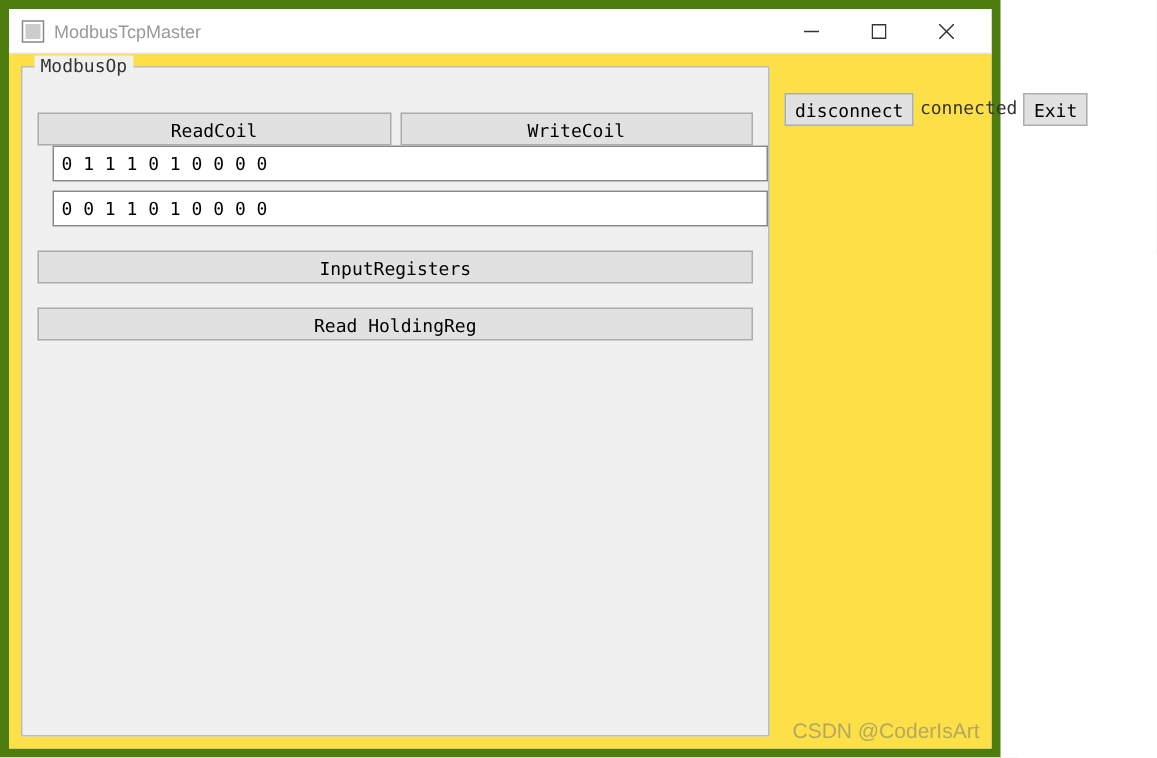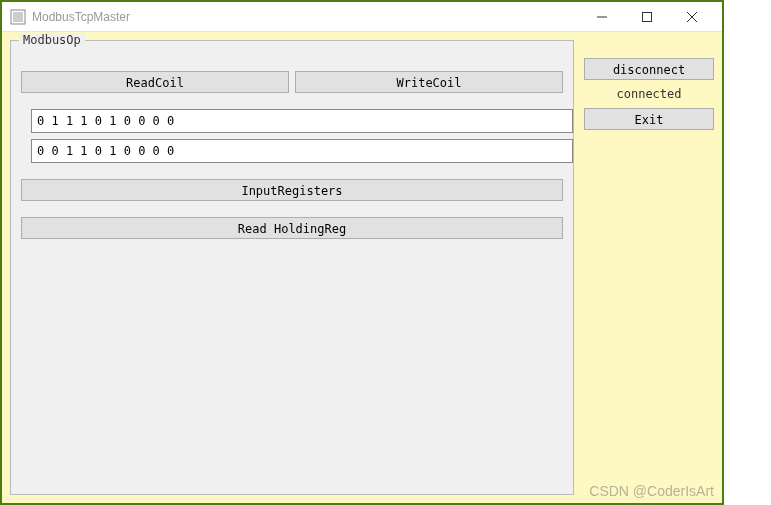--- a/index.html
+++ b/index.html
@@ -6,23 +6,23 @@
     body {
       font-family: "SimSun", "宋体", monospace;
       font-size: 12px;
       background: #fff;
       width: 771px;
       height: 505px;
       overflow: hidden;
       position: relative;
     }
     .window {
-      width: 724px;
+      width: 667px;
       height: 505px;
-      border: 2px solid #4d7c0f;
+      border: 6px solid #4d7c0f;
       background: #fff;
       display: flex;
       flex-direction: column;
     }
     .titlebar {
       height: 30px;
       background: #fff;
       border-bottom: 1px solid #e5e5e5;
       display: flex;
       align-items: center;
@@ -46,21 +46,21 @@
       width: 45px;
       height: 28px;
       display: flex;
       align-items: center;
       justify-content: center;
       color: #666;
       cursor: pointer;
     }
     .client-area {
       flex: 1;
-      background: #fef9c3;
+      background: #fde047;
       display: flex;
       padding: 8px;
       gap: 10px;
       position: relative;
     }
     .groupbox {
       border: 1px solid #bbb;
       padding: 20px 10px 10px 10px;
       position: relative;
       background: #f0f0f0;
@@ -71,21 +71,21 @@
       top: -8px;
       left: 8px;
       background: #f0f0f0;
       padding: 0 4px;
       color: #333;
     }
     .sidebar {
       width: 130px;
       padding-top: 18px;
       display: flex;
-      flex-direction: column;
+      flex-direction: row;
       gap: 4px;
     }
     .btn {
       background: #e1e1e1;
       border: 1px solid #adadad;
       padding: 4px 6px;
       text-align: center;
       cursor: pointer;
       font-family: inherit;
       font-size: 12px;
@@ -93,21 +93,20 @@
       line-height: 14px;
     }
     .status-label {
       text-align: center;
       padding: 3px 0;
       color: #333;
     }
     .row-btns {
       display: flex;
       gap: 6px;
-      margin-bottom: 16px;
       margin-top: 10px;
     }
     .row-btns .btn {
       flex: 1;
     }
     .row-btn-full {
       display: flex;
       margin-bottom: 16px;
       margin-top: 10px;
     }

